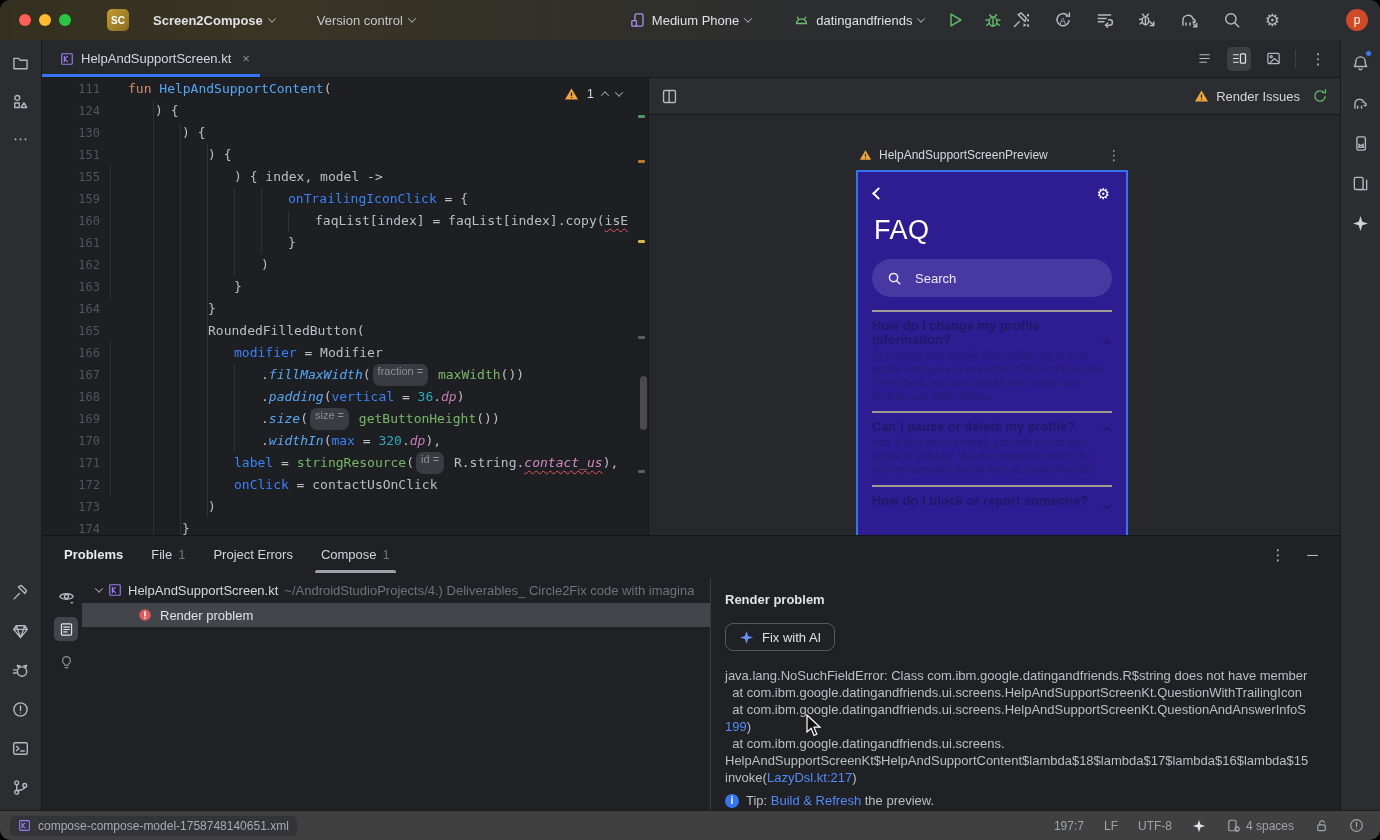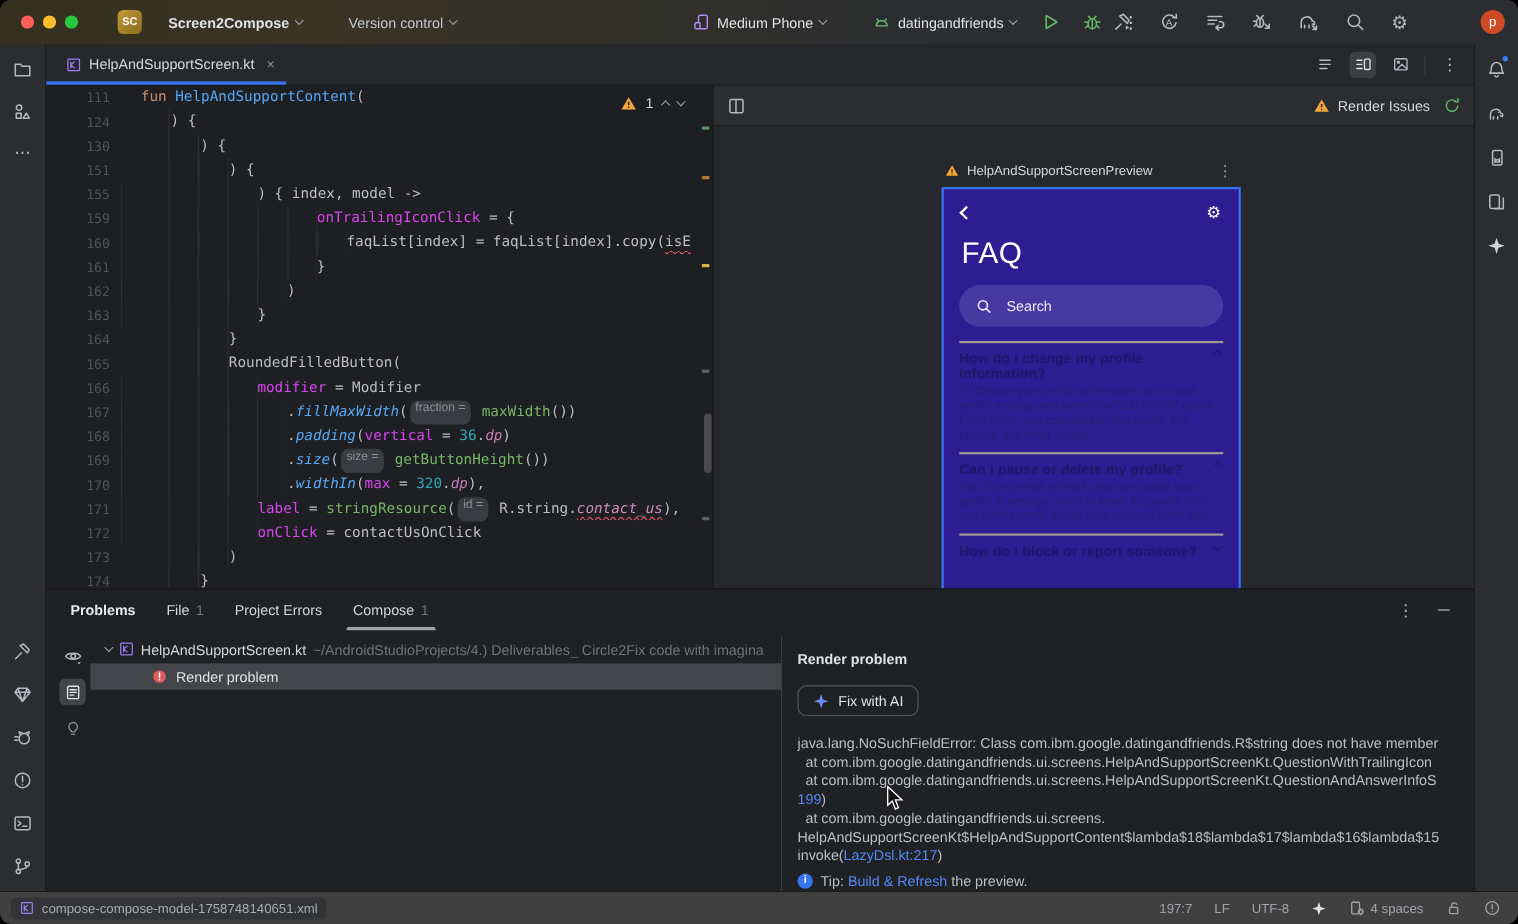--- a/index.html
+++ b/index.html
@@ -46,21 +46,21 @@
   .tr-btn.sel { background:#3d4043; }
   .vsep { width:1px; height:18px; background:#3d4043; }
 
   
   #editor { position:absolute; left:42px; top:78px; width:606px; height:457px; background:#1e1f22; overflow:hidden;
     font-family:"DejaVu Sans Mono", monospace; font-size:13px; }
   .code-line { display:flex; height:22px; line-height:22px; white-space:pre;margin-left:24px; }
   .gut { width:44px; flex:none; text-align:right; padding-right:10px; color:#50545b; font-size:12px; }
   .indent { flex:none; background-image:repeating-linear-gradient(90deg, transparent 0 26px, #2e3033 26px 27px); background-position:17px 0; background-repeat:repeat-x; }
   .tk-kw { color:#cf8e6d; } .tk-fn { color:#56a8f5; } .tk-pl { color:#bcbec4; }
-  .tk-arg { color:#d946ef; } .tk-num { color:#2aacb8; }
+  .tk-arg { color:#3b82f6; } .tk-num { color:#2aacb8; }
   .tk-ext { color:#56a8f5; font-style:italic; } .tk-dp { color:#c77dbb; font-style:italic; }
   .tk-call { color:#77b767; }
   .tk-err { color:#d08dc1; font-style:italic; text-decoration:underline wavy #e55765 1px; text-underline-offset:3px; }
   .tk-errtail { color:#bcbec4; text-decoration:underline wavy #e55765 1px; text-underline-offset:3px; }
   .tk-hint { display:inline-block; background:#393d41; color:#8c9096; border-radius:7px; font-size:11px; line-height:15px; padding:0 5px; margin:0 2px; font-family:"Liberation Sans",sans-serif; vertical-align:1px; }
   #editor-inspect { position:absolute; right:26px; top:8px; display:flex; align-items:center; gap:8px; color:#cfd2d8; font-family:"Liberation Sans",sans-serif; }
   .stripe-mark { position:absolute; right:3px; width:7px; height:3px; border-radius:1px; }
   #ed-scrollthumb { position:absolute; right:1px; width:7px; height:54px; top:298px; border-radius:4px; background:rgba(255,255,255,.20); }
 
   
@@ -69,21 +69,21 @@
   #preview-header .right { margin-left:auto; display:flex; gap:12px; color:#d5d7dd; }
   #preview-label { position:absolute; left:210px; top:69px; display:flex; align-items:center; gap:7px; color:#d5d7dd; font-size:12px; }
   #preview-label .menu { color:#9da0a8; margin-left:52px; font-size:14px; }
   #phone-frame { position:absolute; left:207px; top:92px; width:272px; height:372px; background:#2d1c92; border:2px solid #3574f0; overflow:hidden; }
   .pv-topbar { display:flex; justify-content:space-between; align-items:center; padding:14px 16px 0 16px; }
   .pv-back { width:9px; height:9px; border-left:2px solid #fff; border-bottom:2px solid #fff; transform:rotate(45deg); }
   .pv-gear { color:#fff; font-size:15px; line-height:1; }
   .pv-title { color:#fff; font-size:27px; font-weight:500; padding:14px 16px 0 16px; letter-spacing:.5px; }
   .pv-search { margin:13px 14px 0 14px; height:38px; border-radius:19px; background:rgba(235,235,255,.14); display:flex; align-items:center; gap:13px; padding:0 15px; color:#ece9fa; font-size:13px; }
   .faq-div { height:2px; background:#b5b093; opacity:.85; margin:0 14px; }
-  .faq-q { display:flex; align-items:flex-start; justify-content:space-between; padding:7px 16px 2px 14px; color:#1f1967; font-size:12.5px; font-weight:bold; letter-spacing:.2px; }
+  .faq-q { display:flex; align-items:flex-end; justify-content:space-between; padding:7px 16px 2px 14px; color:#1f1967; font-size:12.5px; font-weight:bold; letter-spacing:.2px; }
   .faq-a { padding:0 18px 8px 14px; color:#261f72; font-size:10.8px; line-height:13.5px; }
   .faq-gap { height:26px; }
   .faq-chev { width:6px; height:6px; border-right:1.6px solid #1f1967; border-bottom:1.6px solid #1f1967; flex:none; }
   .faq-chev.down { transform:rotate(45deg); } .faq-chev.up { transform:rotate(-135deg); }
 
   
   #problems { position:absolute; left:42px; top:535px; right:40px; height:275px; background:#1f2124; border-top:1px solid #141517; }
   #ptabs { height:37px; display:flex; align-items:center; padding-left:22px; gap:28px; }
   .ptab { display:flex; align-items:center; gap:6px; height:100%; position:relative; color:#d3d5db; }
   .ptab .cnt { color:#6f737a; }

